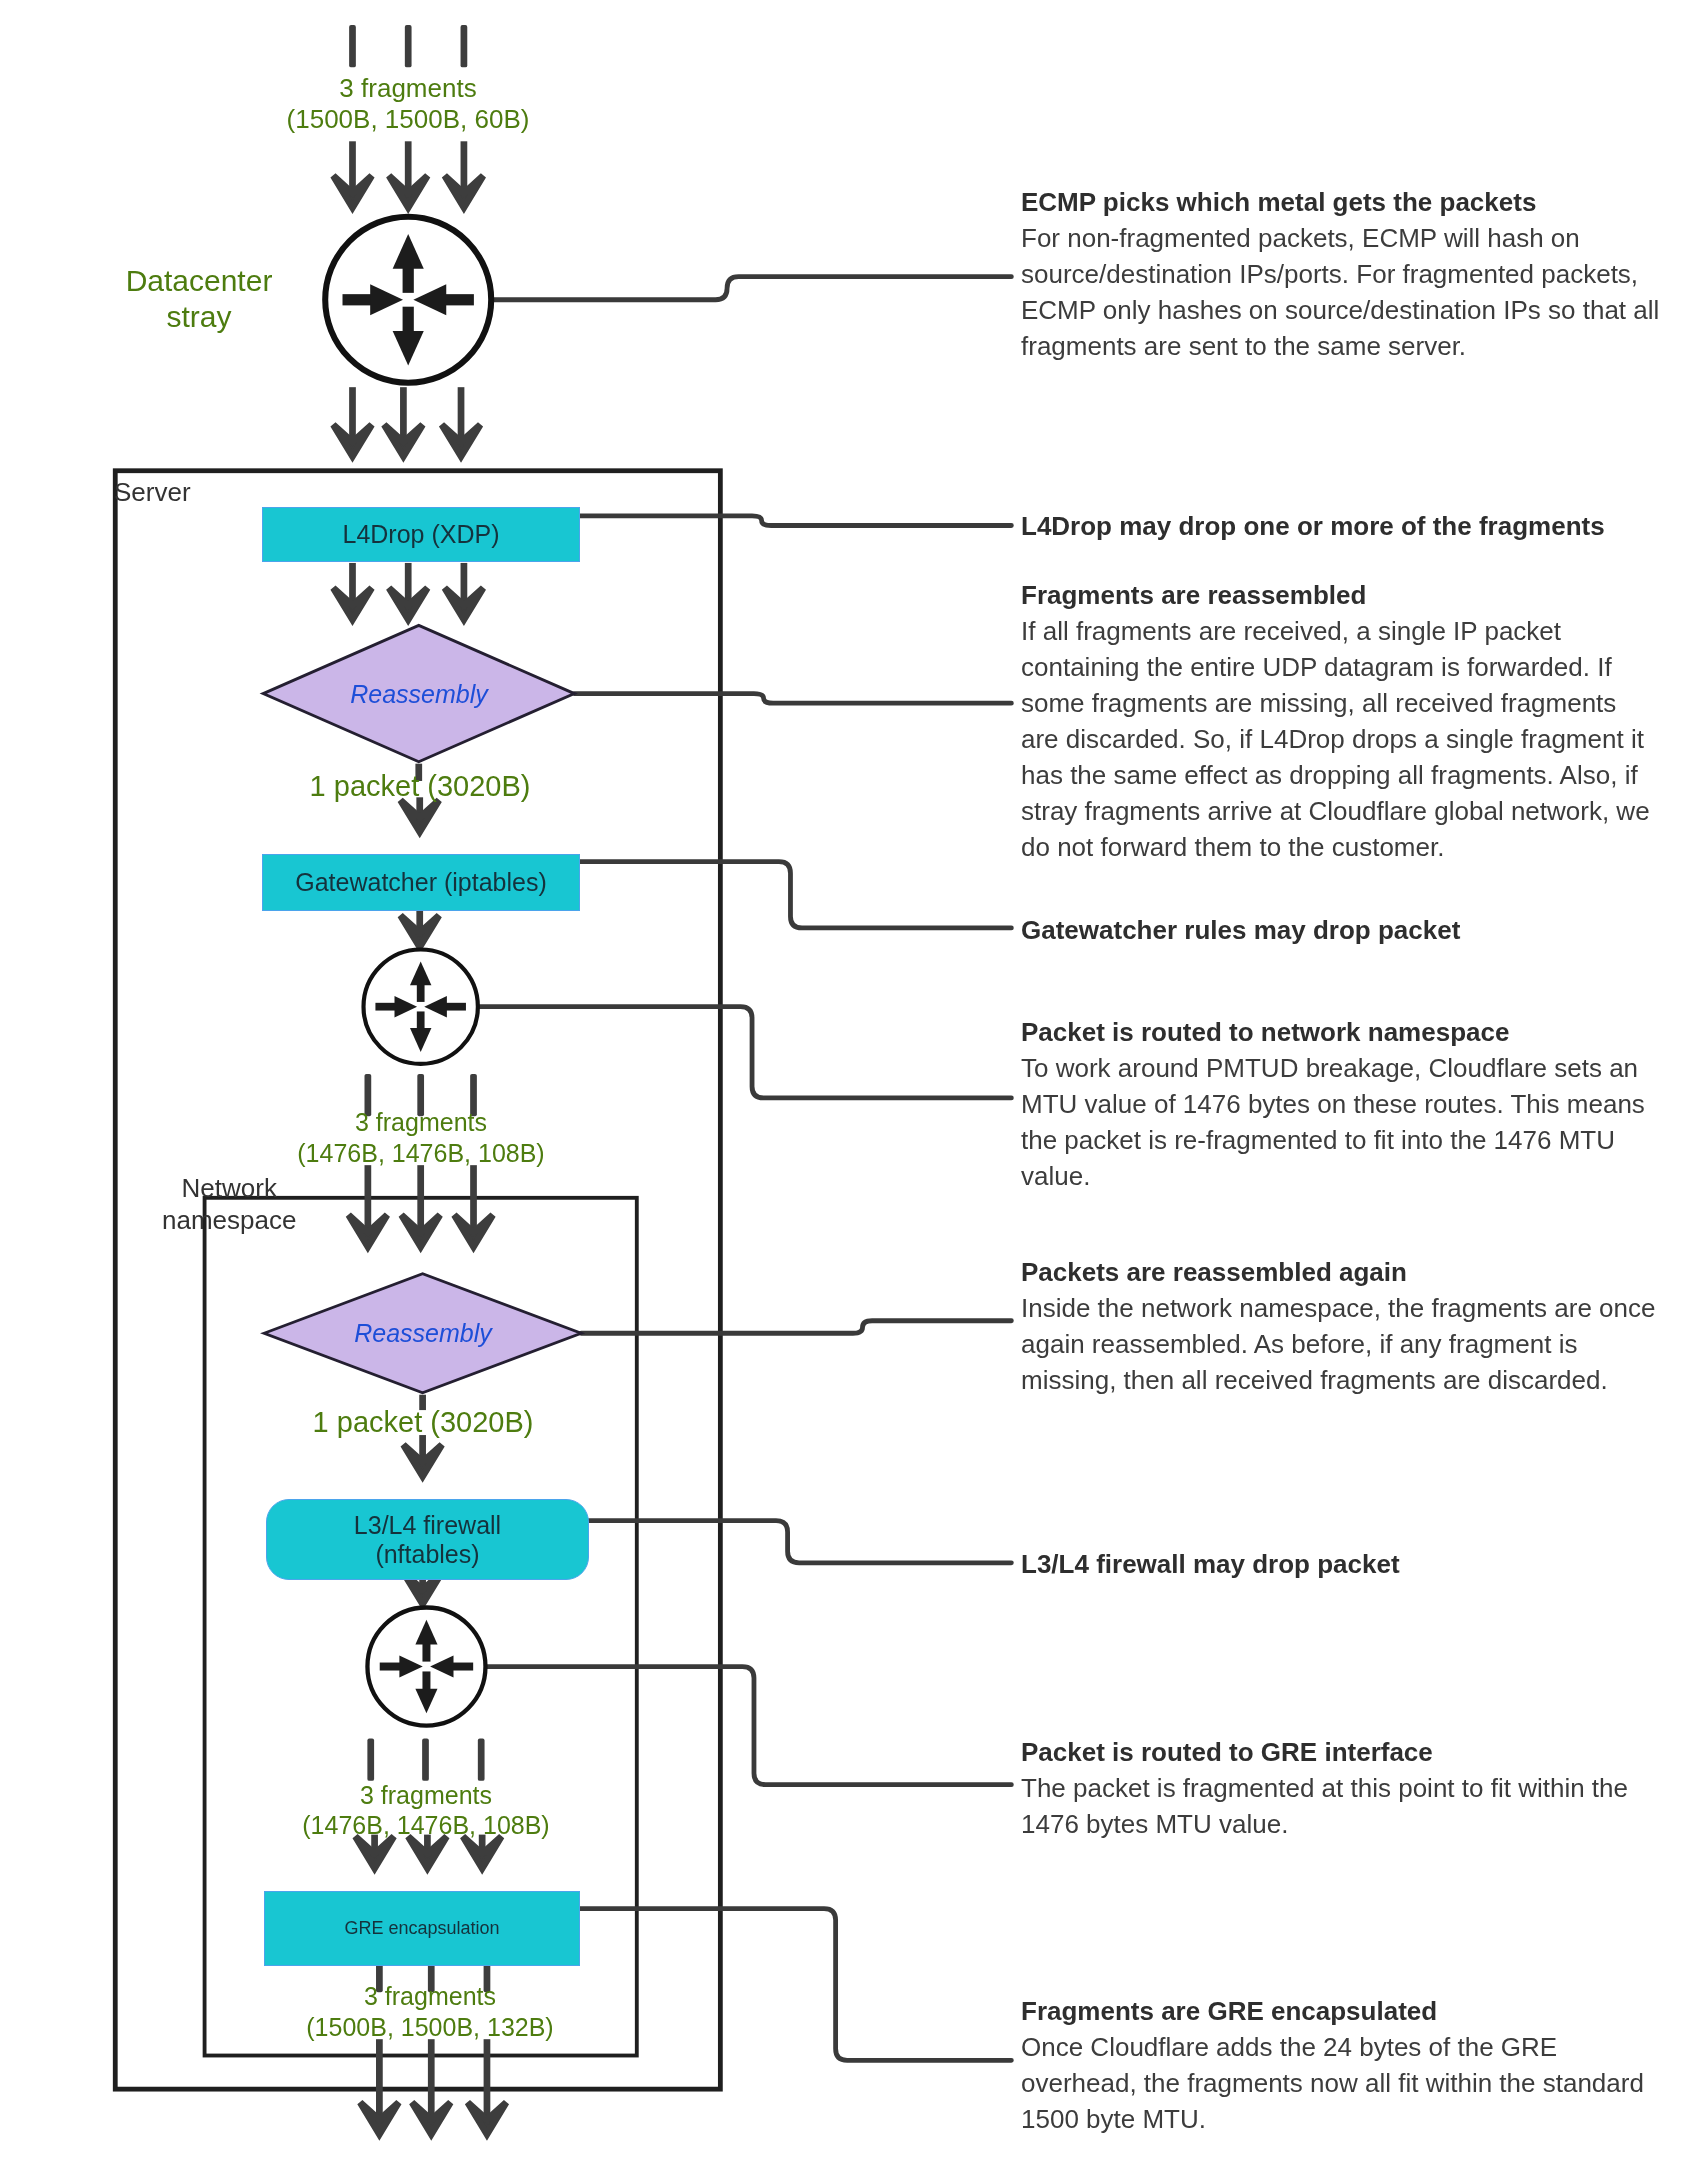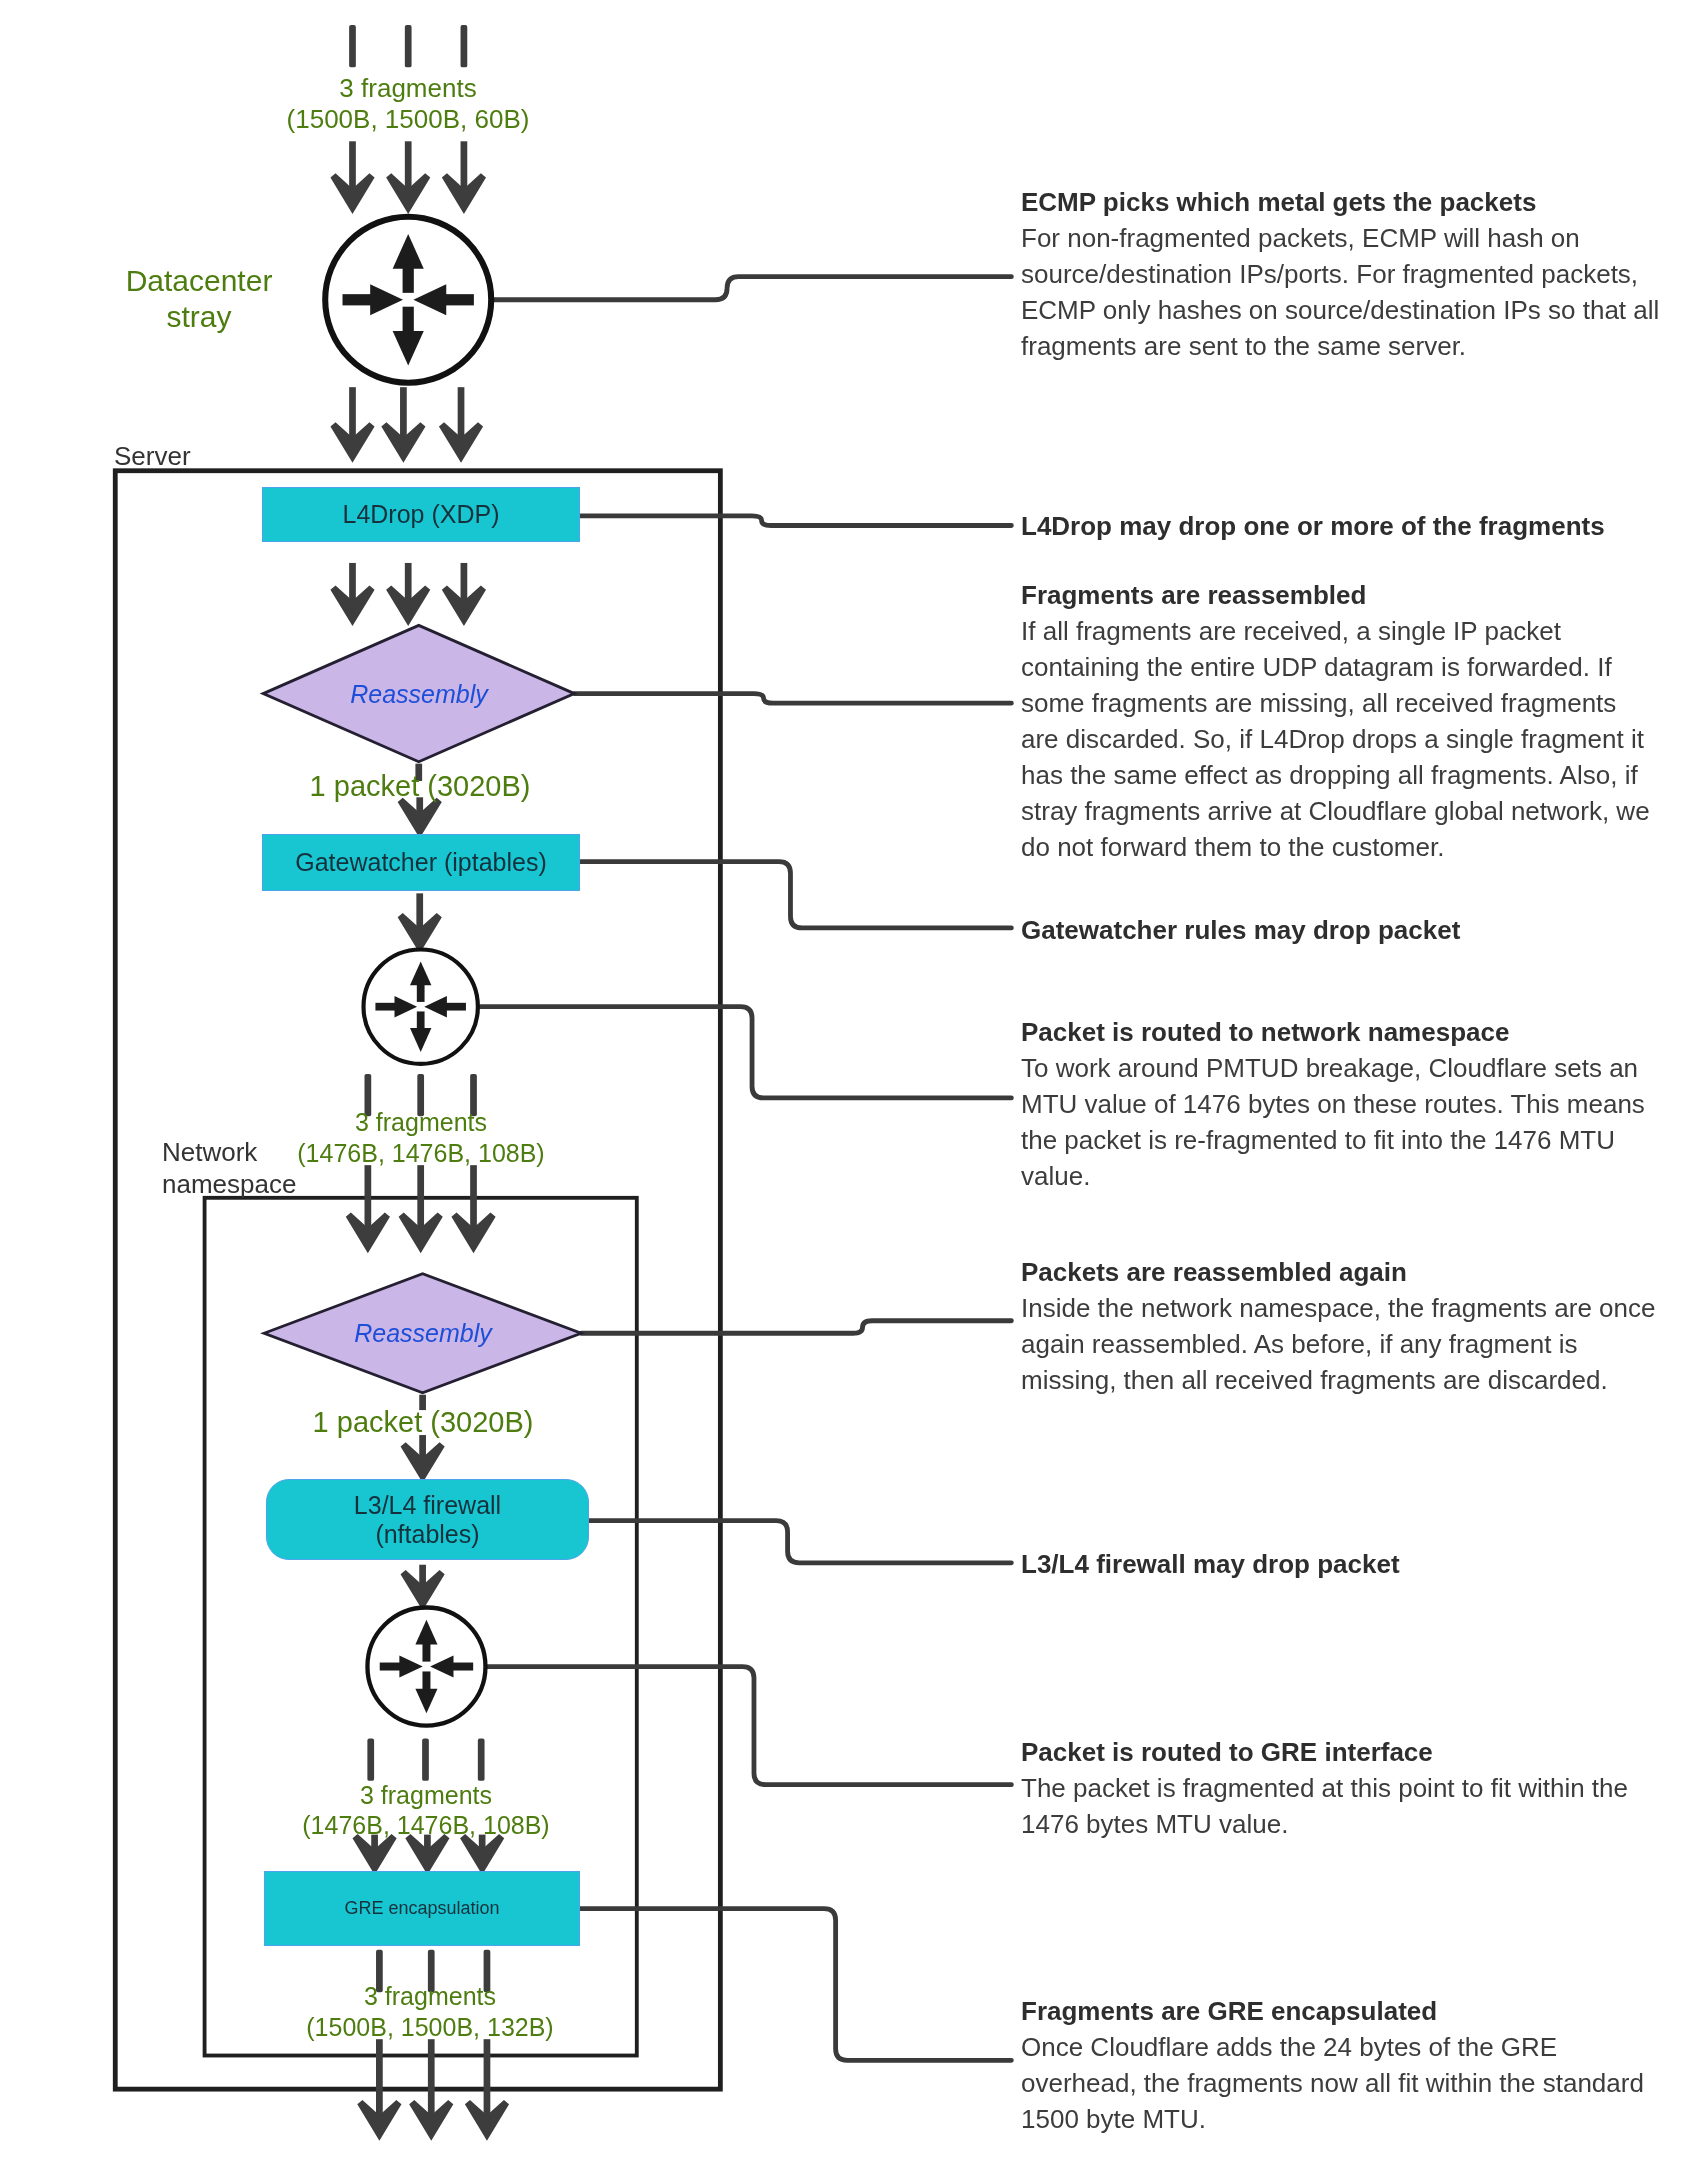--- a/index.html
+++ b/index.html
@@ -3,30 +3,31 @@
 <meta charset="utf-8">
 <style>
   html,body { margin:0; padding:0; background:#ffffff; }
   #canvas {
     position:relative; width:1701px; height:2168px; background:#ffffff;
     font-family:"Liberation Sans", sans-serif; color:#333; overflow:hidden;
   }
   svg.layer { position:absolute; left:0; top:0; }
   .c  { position:absolute; transform:translate(-50%,-50%); white-space:pre-line;
         text-align:center; color:#4d7c0f; }
-  .tl { position:absolute; white-space:pre-line; text-align:left; color:#333; }
+  .tl { position:absolute; white-space:pre-line; text-align:center; color:#333;margin-top:36px; }
   .f26 { font-size:25px; line-height:31px; }
   .f27 { font-size:26px; line-height:32px; }
   .f30 { font-size:29px; line-height:33px; }
   .f31 { font-size:30px; line-height:36px; }
   .node {
     position:absolute; display:flex; align-items:center; justify-content:center;
     background:#18C6D2; border:1.9px solid #4BA4EC; box-sizing:border-box;
     font-size:25px; line-height:29px; color:#15323c; text-align:center;
     white-space:pre-line;
+    margin-top:20px;
   }
   .dlabel { position:absolute; transform:translate(-50%,-50%);
             font-size:25px; color:#1d4ed8;font-style:italic; }
   .ann { position:absolute; left:1021px; width:692px; font-size:26px;
          line-height:36px; color:#3c3c3c; }
   .ann h3 { margin:0; font-size:26px; line-height:36px; font-weight:bold;
             color:#2e2e2e; }
   .ann p  { margin:0; white-space:pre-line; }
 </style>
 </head>

